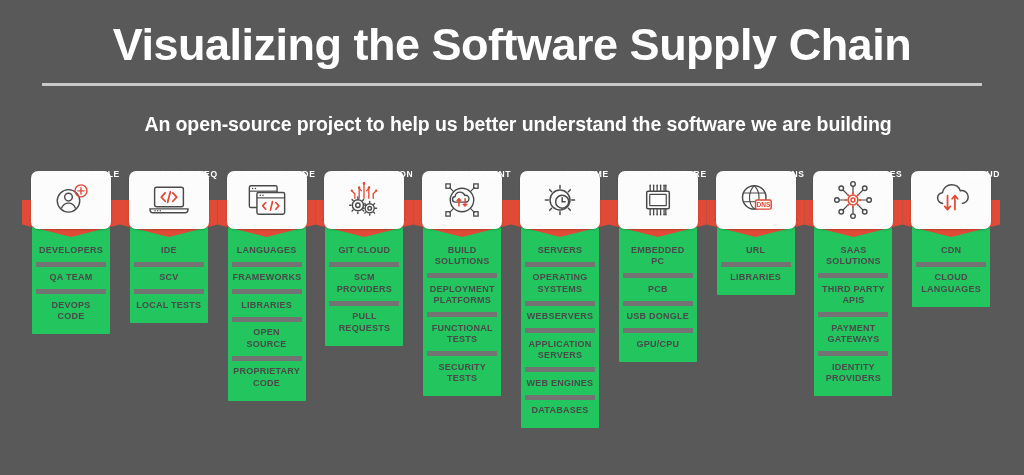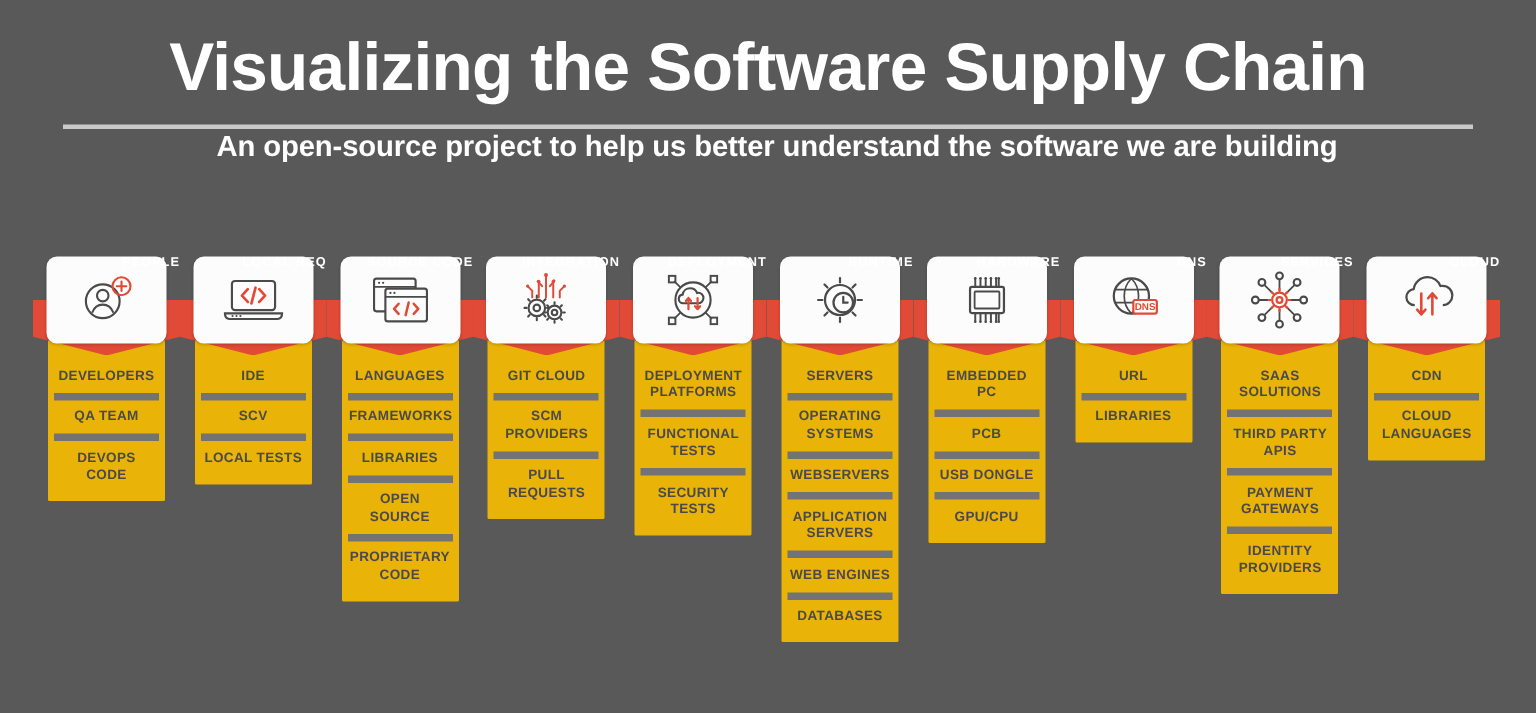--- a/index.html
+++ b/index.html
@@ -21,31 +21,31 @@
     letter-spacing:-0.5px; line-height:1;
     margin:22px 0 0 0; white-space:nowrap;
     font-family:"Liberation Sans", sans-serif;
   }
   .title-rule {
     width:940px; height:3px; background:#c9c9c9;
     margin:16px auto 0 auto;
   }
   .subtitle {
     font-size:19.5px; font-weight:bold; color:#ffffff;
-    margin-top:1px; white-space:nowrap; letter-spacing:-0.1px;padding-left:12px;
+    margin-top:27px; white-space:nowrap; letter-spacing:-0.1px;padding-left:12px;
   }
 
   
   .columns { position:absolute; left:0; top:160px; width:1024px; height:315px; }
   .col { position:absolute; top:0; width:98px; }
 
   .panel {
     position:absolute; left:10px; top:47px;
     width:78px;
-    background:#eab308;
+    background:#22c55e;
     border-radius:1px;
   }
   .panel-inner { padding:32px 4px 6px 4px; }
 
   .item {
     font-size:9px; color:#4a4a4a; font-weight:bold;
     text-align:center; letter-spacing:0.25px;
     line-height:11.5px; padding:5.5px 1px;
     border-top:5px solid #737373;
   }
@@ -201,20 +201,21 @@
                 <circle cx="30.5" cy="33.5" r="2.1"></circle>
         <path d="M30.5 27v-1.3M30.5 41.3V40M24 33.5h-1.3M38.3 33.5H37M25.9 29l-1-1M36.1 39l-1-1M25.9 38l-1 1M36.1 28l-1 1" stroke-linecap="round"></path>
       </g>
     </svg>
           </span>
         </div>
       </div>
       <div class="col" style="left: 413.2px;">
         <div class="panel">
           <div class="panel-inner">
+            <div class="item">BUILD SOLUTIONS</div>
             <div class="item">DEPLOYMENT PLATFORMS</div>
             <div class="item">FUNCTIONAL TESTS</div>
             <div class="item">SECURITY TESTS</div>
           </div>
         </div>
         <div class="banner"></div>
         <div class="banner-label">DEPLOYMENT</div>
         <div class="icon-card">
           <span>
             <svg width="42" height="40" viewBox="0 0 48 46">

